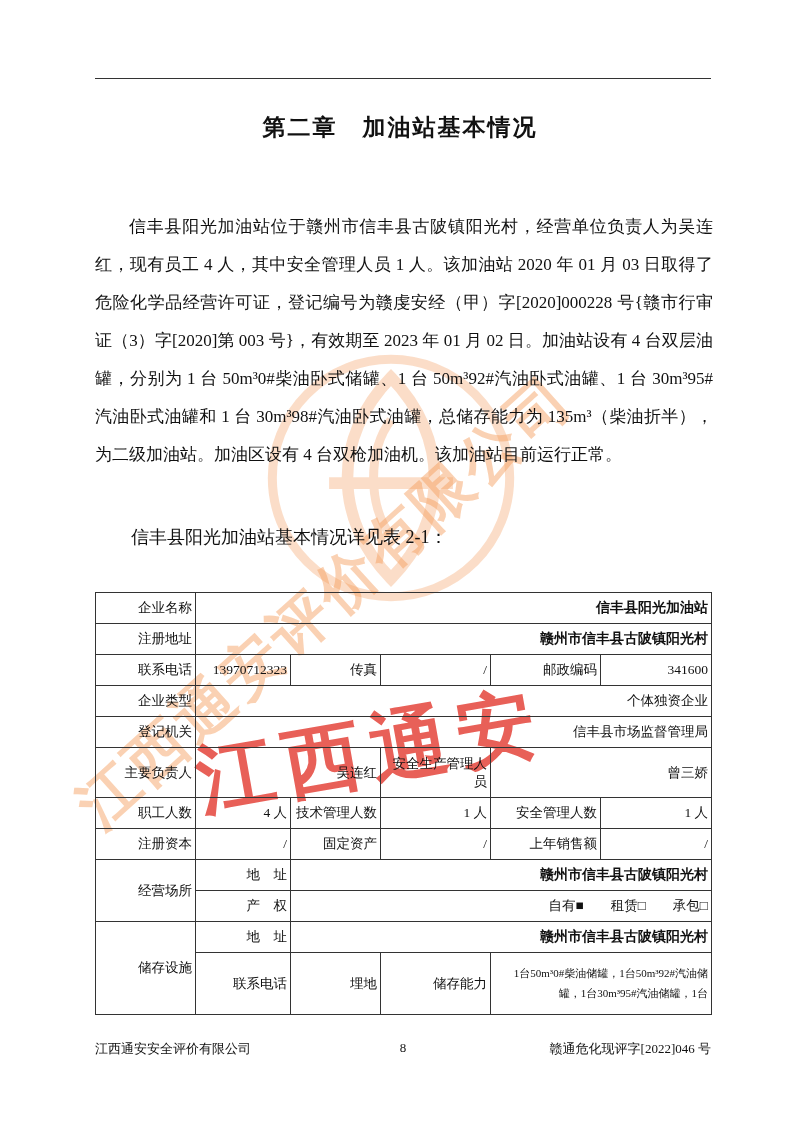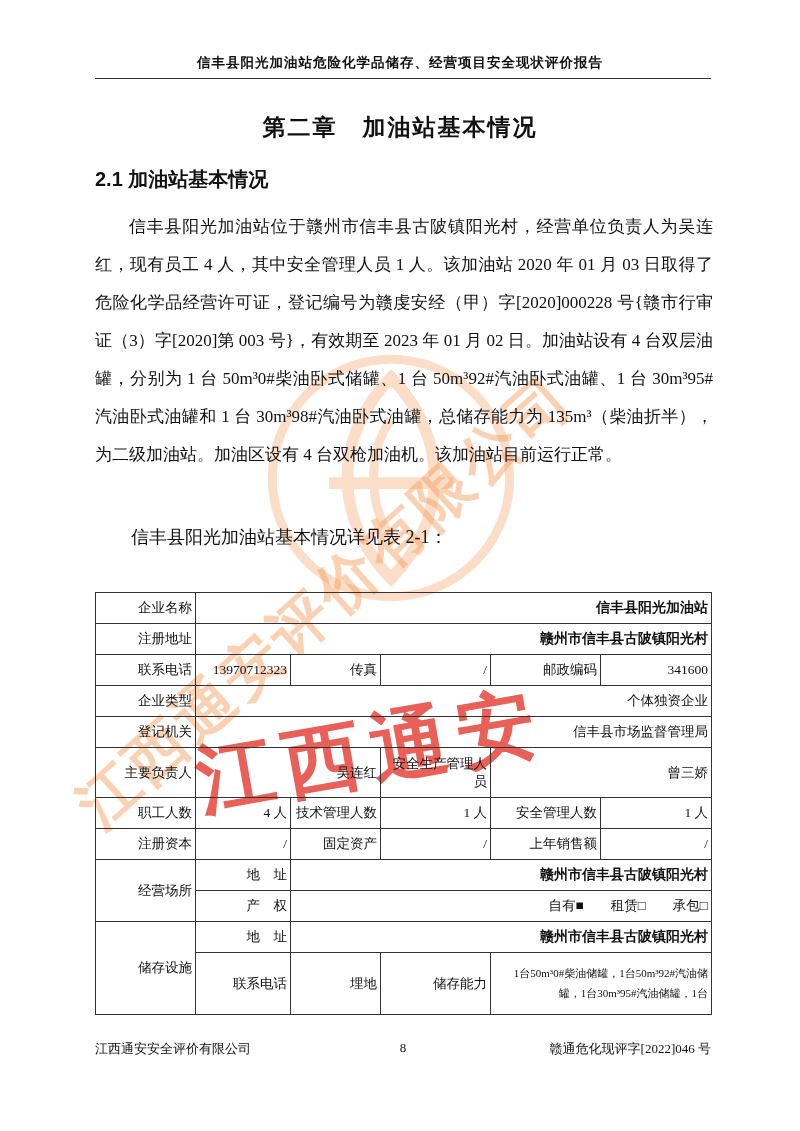--- a/index.html
+++ b/index.html
@@ -105,25 +105,23 @@
     <svg viewBox="0 0 200 200" width="258" height="258">
       <circle cx="100" cy="100" r="92" fill="none" stroke="#f07f2e" stroke-width="7"></circle>
       <path d="M100 22 C 55 68, 55 132, 100 178 C 145 132, 145 68, 100 22 Z" fill="none" stroke="#f07f2e" stroke-width="9"></path>
       <path d="M52 104 H 148" fill="none" stroke="#f07f2e" stroke-width="9"></path>
       <path d="M100 55 C 82 78, 82 122, 100 145" fill="none" stroke="#f07f2e" stroke-width="7"></path>
     </svg>
   </div>
   <div class="wm-diagonal">江西通安评价有限公司</div>
   <div class="wm-red">江西通安</div>
 
-  <div class="doc-header">信丰县阳光加油站危险化学品储存、经营项目安全现状评价报告</div>
   <div class="doc-header-rule"></div>
 
   <div class="chapter-title">第二章　加油站基本情况</div>
-  <div class="section-title">2.1 加油站基本情况</div>
 
   <div class="body-p1">信丰县阳光加油站位于赣州市信丰县古陂镇阳光村，经营单位负责人为吴连红，现有员工 4 人，其中安全管理人员 1 人。该加油站 2020 年 01 月 03 日取得了危险化学品经营许可证，登记编号为赣虔安经（甲）字[2020]000228 号{赣市行审证（3）字[2020]第 003 号}，有效期至 2023 年 01 月 02 日。加油站设有 4 台双层油罐，分别为 1 台 50m³0#柴油卧式储罐、1 台 50m³92#汽油卧式油罐、1 台 30m³95#汽油卧式油罐和 1 台 30m³98#汽油卧式油罐，总储存能力为 135m³（柴油折半），为二级加油站。加油区设有 4 台双枪加油机。该加油站目前运行正常。</div>
   <div class="body-p2">信丰县阳光加油站基本情况详见表 2-1：</div>
 
 
   <div class="tbl-wrap">
     <table class="basic">
       <colgroup>
         <col style="width:100px">
           <col style="width:95px">

